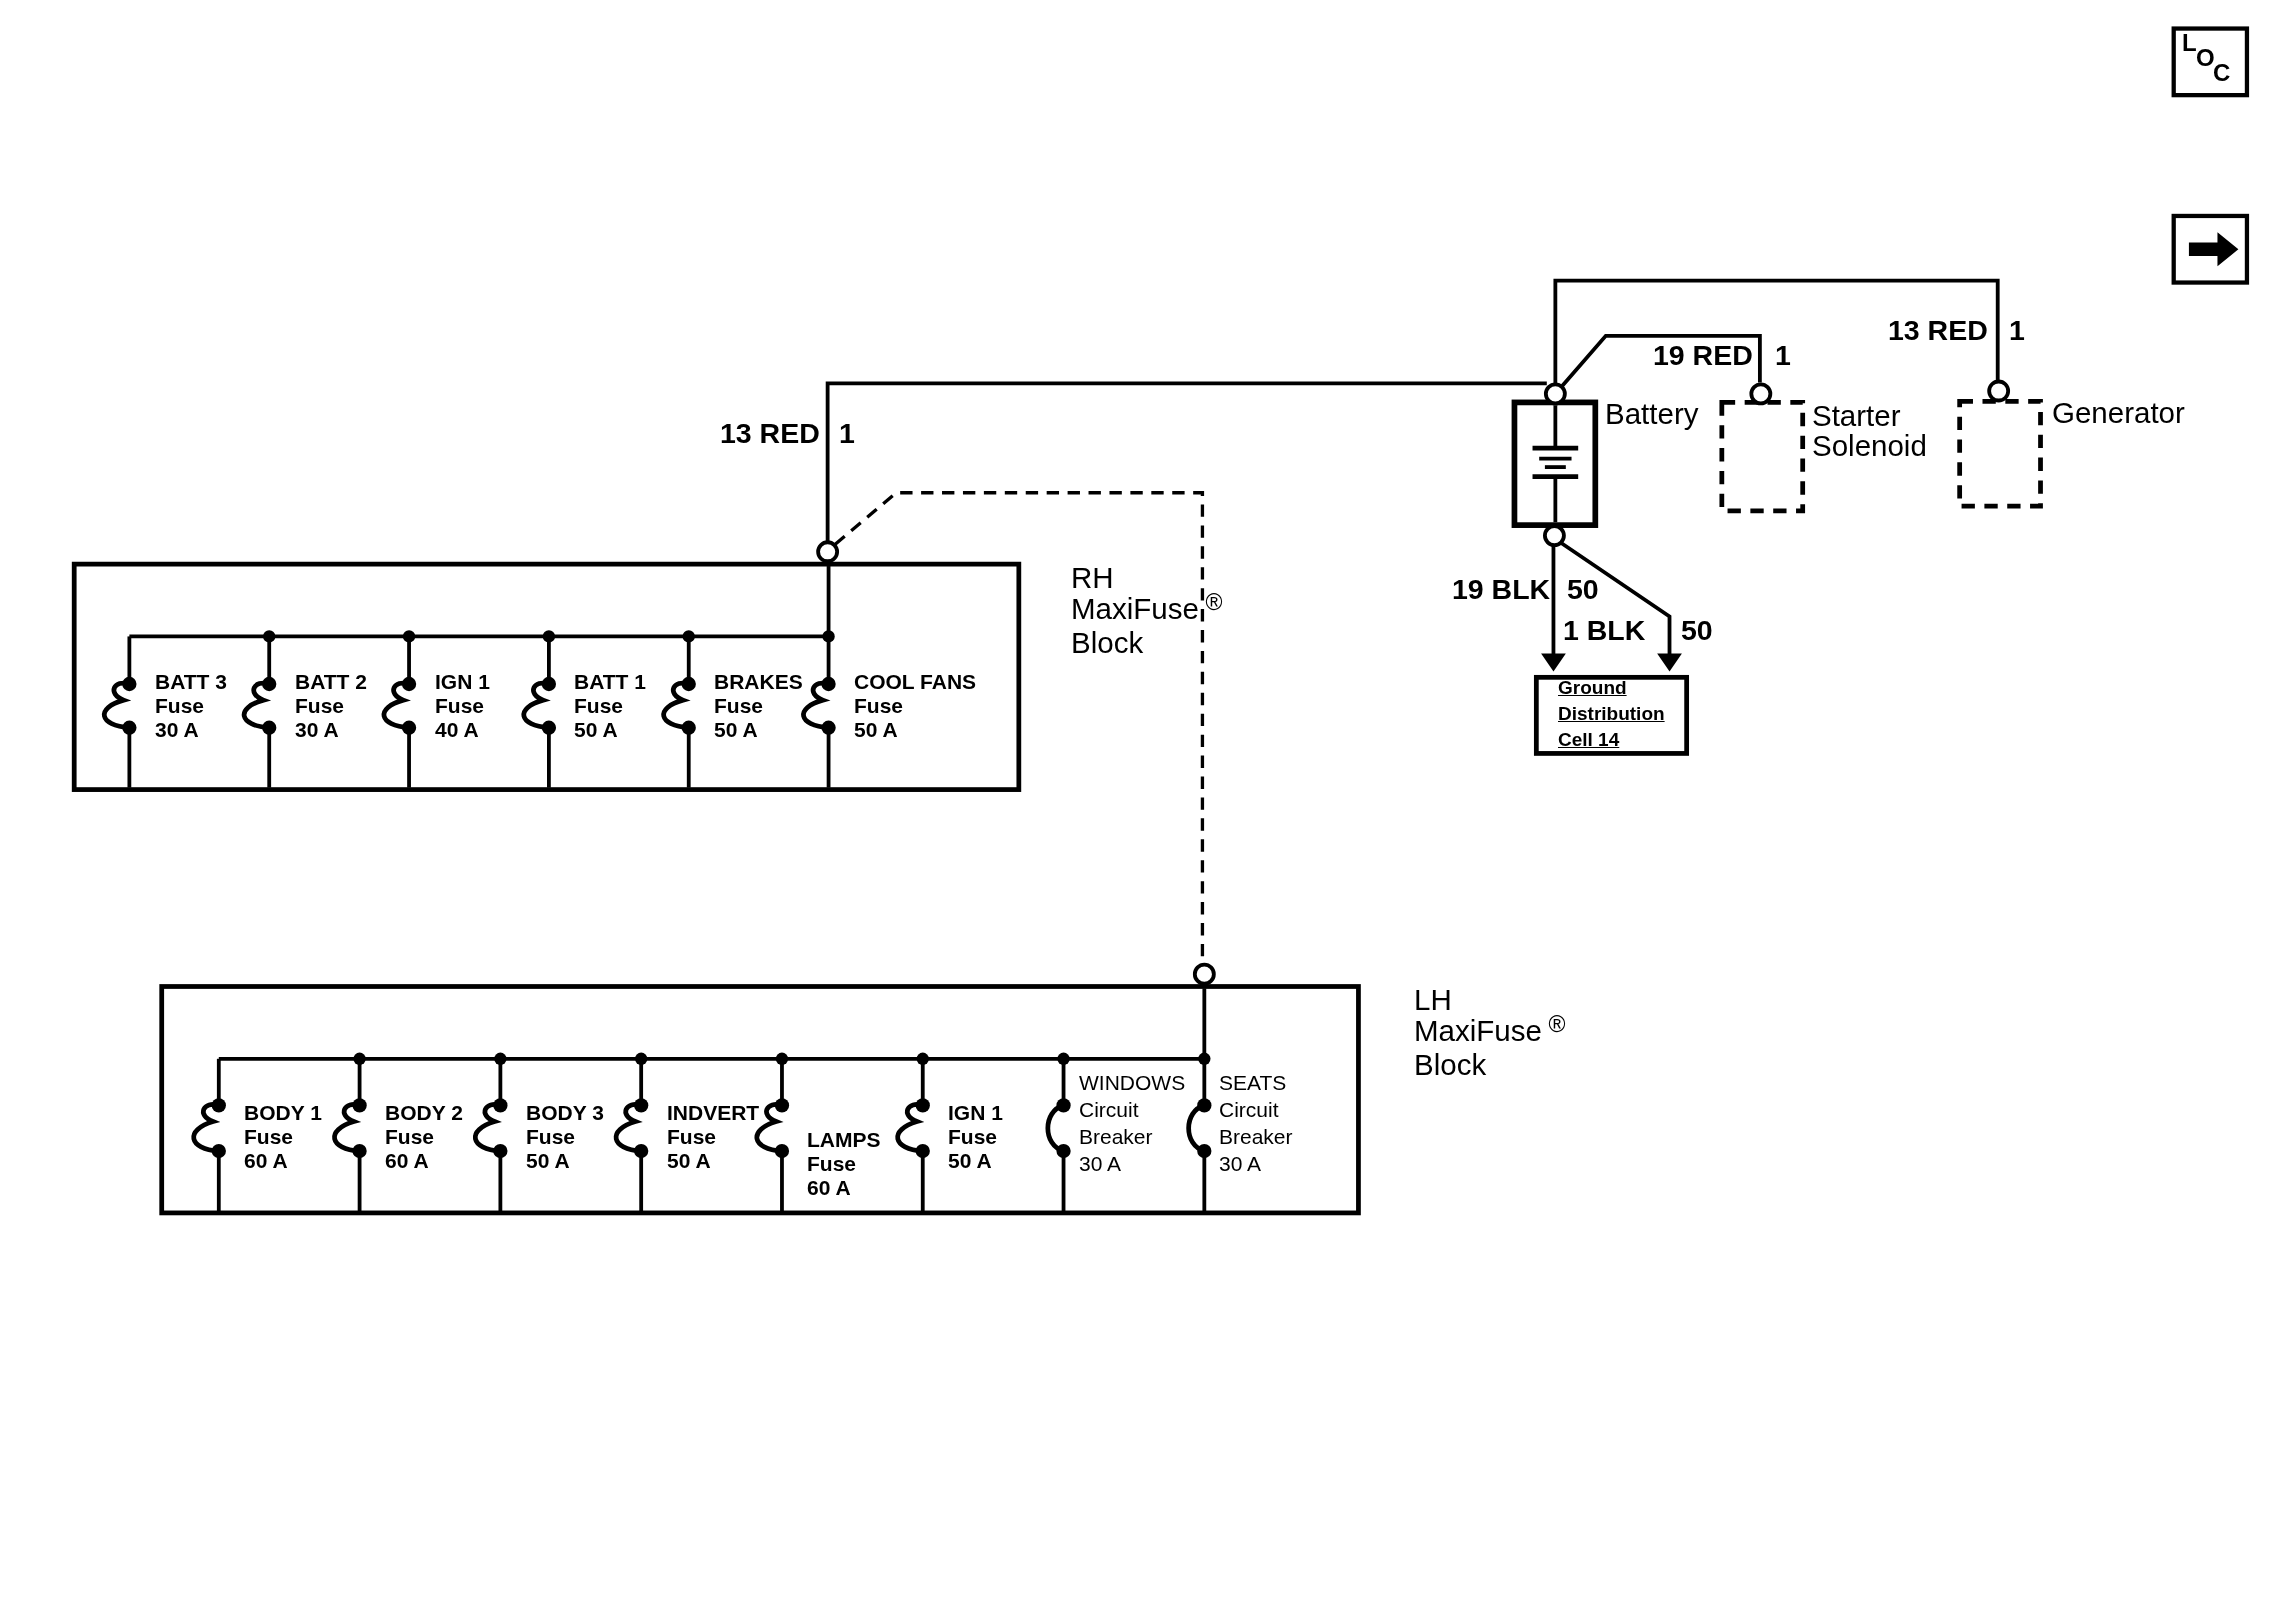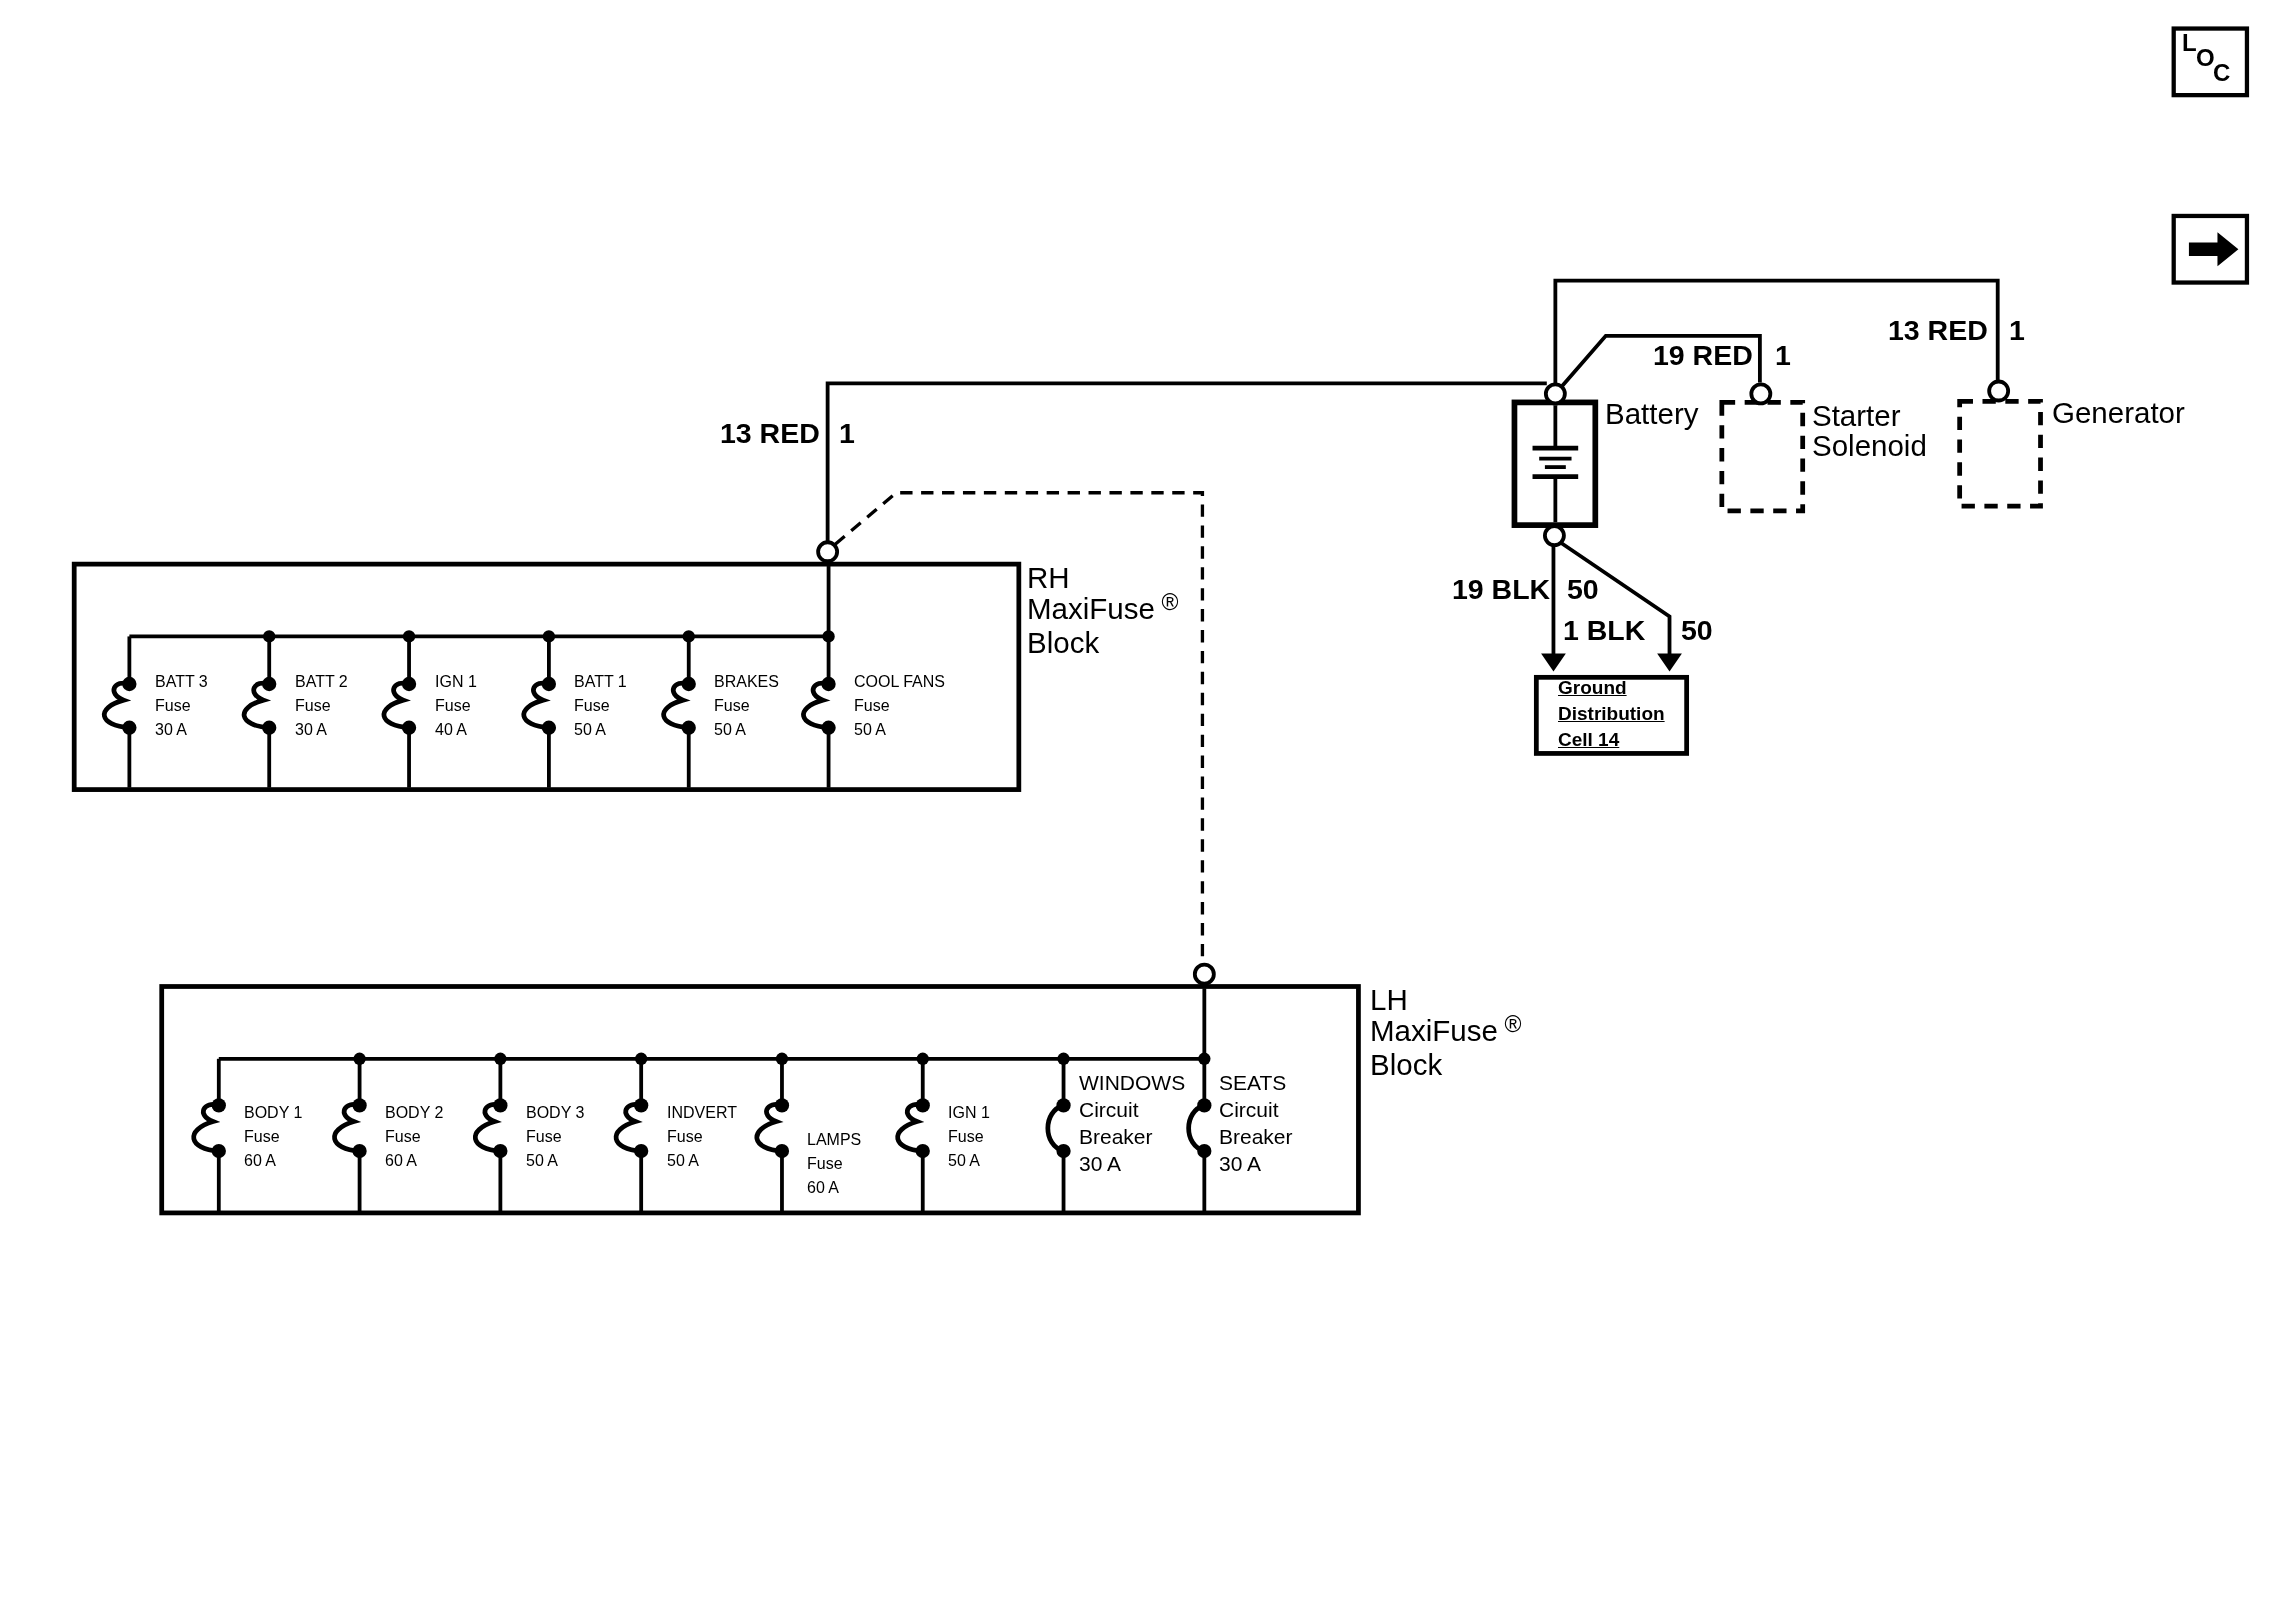--- a/index.html
+++ b/index.html
@@ -4,22 +4,22 @@
 <style>
   html,body{margin:0;padding:0;background:#fff;}
   #stage{
     position:relative;width:2285px;height:1602px;background:#fff;
     font-family:"Liberation Sans", sans-serif;color:#000;overflow:hidden;
   }
   #wires{position:absolute;left:0;top:0;}
   .t{position:absolute;white-space:nowrap;color:#000;}
   .wirelbl{font-size:28.5px;font-weight:700;line-height:30px;}
   .complbl{font-size:29.5px;font-weight:400;line-height:29.5px;}
-  .blocklbl{font-size:29.5px;font-weight:400;line-height:31px;}
-  .fuselbl{font-size:16px;font-weight:400;line-height:24px;}
+  .blocklbl{font-size:29.5px;font-weight:400;line-height:31px;margin-left:44px;}
+  .fuselbl{font-size:21px;font-weight:700;line-height:24px;}
   .brklbl{font-size:21px;font-weight:400;line-height:27px;}
   .gndlbl{font-size:19px;font-weight:700;line-height:26px;text-decoration:underline;}
   .loclet{font-size:24px;font-weight:700;line-height:24px;}
   .reg{display:inline-block;font-size:23px;transform:translateY(-8.6px);margin-left:6.7px;}
 </style>
 </head>
 <body>
 
 <div id="stage">
 

